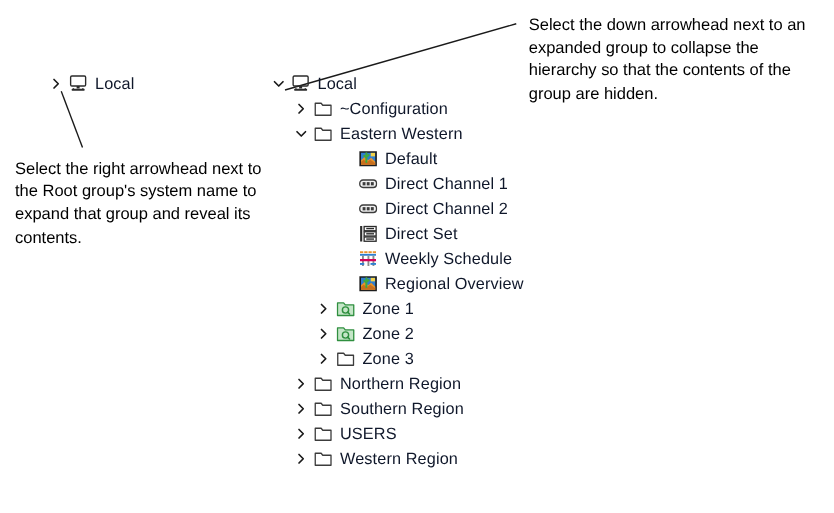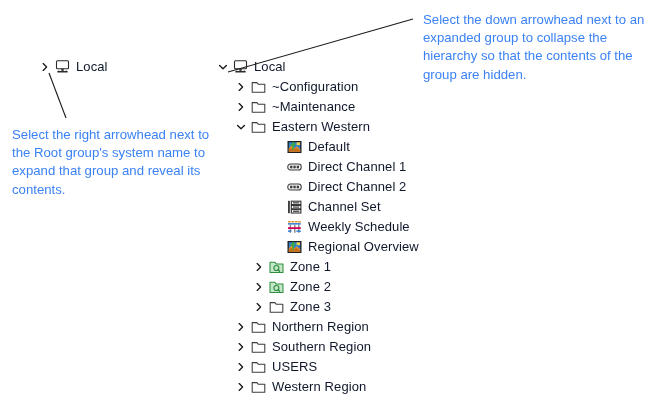--- a/index.html
+++ b/index.html
@@ -24,21 +24,21 @@
     width: 667px; height: 410px;
     pointer-events: none;
   }
 
   
   .annotation {
     position: absolute;
     font-family: "Liberation Sans", sans-serif;
     font-size: 13.2px;
     line-height: 18.2px;
-    color: #3b82f6;
+    color: #000000;
     white-space: pre-line;
   }
   #annotation-left  { left: 12px;  top: 126px; width: 200px; }
   #annotation-right { left: 423px; top: 11px;  width: 235px; }
 
   
   #collapsed-tree {
     position: absolute;
     left: 36px;
     top: 57px;
@@ -147,33 +147,20 @@
       </svg>
     </span>
     <span class="node-icon">
       <svg width="15" height="13" viewBox="0 0 15 13">
         <path d="M1.2 3.2 V11.2 H13.8 V3.2 H7.2 L5.9 1.6 H1.2 Z" fill="#ffffff" stroke="#3c3c3c" stroke-width="1.05" stroke-linejoin="round"></path>
       </svg>
     </span>
     <span class="node-label">~Configuration</span>
   </div>
 
-  <div class="tree-row ind-1">
-    <span class="twisty">
-      <svg width="10" height="10" viewBox="0 0 10 10">
-        <polyline points="3.2,1.6 6.6,5 3.2,8.4" fill="none" stroke="#1a1a1a" stroke-width="1.35" stroke-linecap="round" stroke-linejoin="round"></polyline>
-      </svg>
-    </span>
-    <span class="node-icon">
-      <svg width="15" height="13" viewBox="0 0 15 13">
-        <path d="M1.2 3.2 V11.2 H13.8 V3.2 H7.2 L5.9 1.6 H1.2 Z" fill="#ffffff" stroke="#3c3c3c" stroke-width="1.05" stroke-linejoin="round"></path>
-      </svg>
-    </span>
-    <span class="node-label">~Maintenance</span>
-  </div>
 
   <div class="tree-row ind-1">
     <span class="twisty">
       <svg width="10" height="10" viewBox="0 0 10 10">
         <polyline points="1.6,3.4 5,6.8 8.4,3.4" fill="none" stroke="#1a1a1a" stroke-width="1.35" stroke-linecap="round" stroke-linejoin="round"></polyline>
       </svg>
     </span>
     <span class="node-icon">
       <svg width="15" height="13" viewBox="0 0 15 13">
         <path d="M1.2 3.2 V11.2 H13.8 V3.2 H7.2 L5.9 1.6 H1.2 Z" fill="#ffffff" stroke="#3c3c3c" stroke-width="1.05" stroke-linejoin="round"></path>
@@ -229,21 +216,21 @@
       <svg width="15" height="14" viewBox="0 0 15 14">
         <rect x="1.1" y="0.8" width="1.7" height="12.4" fill="#2b2b2b"></rect>
         <rect x="4.3" y="1.2" width="9.6" height="3.4" fill="#ffffff" stroke="#2b2b2b" stroke-width="1.05"></rect>
         <rect x="4.3" y="5.4" width="9.6" height="3.4" fill="#ffffff" stroke="#2b2b2b" stroke-width="1.05"></rect>
         <rect x="4.3" y="9.6" width="9.6" height="3.4" fill="#ffffff" stroke="#2b2b2b" stroke-width="1.05"></rect>
         <rect x="6.0" y="2.3" width="6.2" height="1.1" fill="#2b2b2b"></rect>
         <rect x="6.0" y="6.5" width="6.2" height="1.1" fill="#2b2b2b"></rect>
         <rect x="6.0" y="10.7" width="6.2" height="1.1" fill="#2b2b2b"></rect>
       </svg>
     </span>
-    <span class="node-label">Channel Set</span>
+    <span class="node-label">Direct Set</span>
   </div>
 
   <div class="tree-row ind-3">
     <span class="twisty"></span>
     <span class="node-icon">
       <svg width="15" height="14" viewBox="0 0 15 14">
         <rect x="1.0" y="1.0" width="2.6" height="1.5" fill="#e8922a"></rect>
         <rect x="4.4" y="1.0" width="2.6" height="1.5" fill="#e8922a"></rect>
         <rect x="7.8" y="1.0" width="2.6" height="1.5" fill="#e8922a"></rect>
         <rect x="11.2" y="1.0" width="2.6" height="1.5" fill="#e8922a"></rect>

